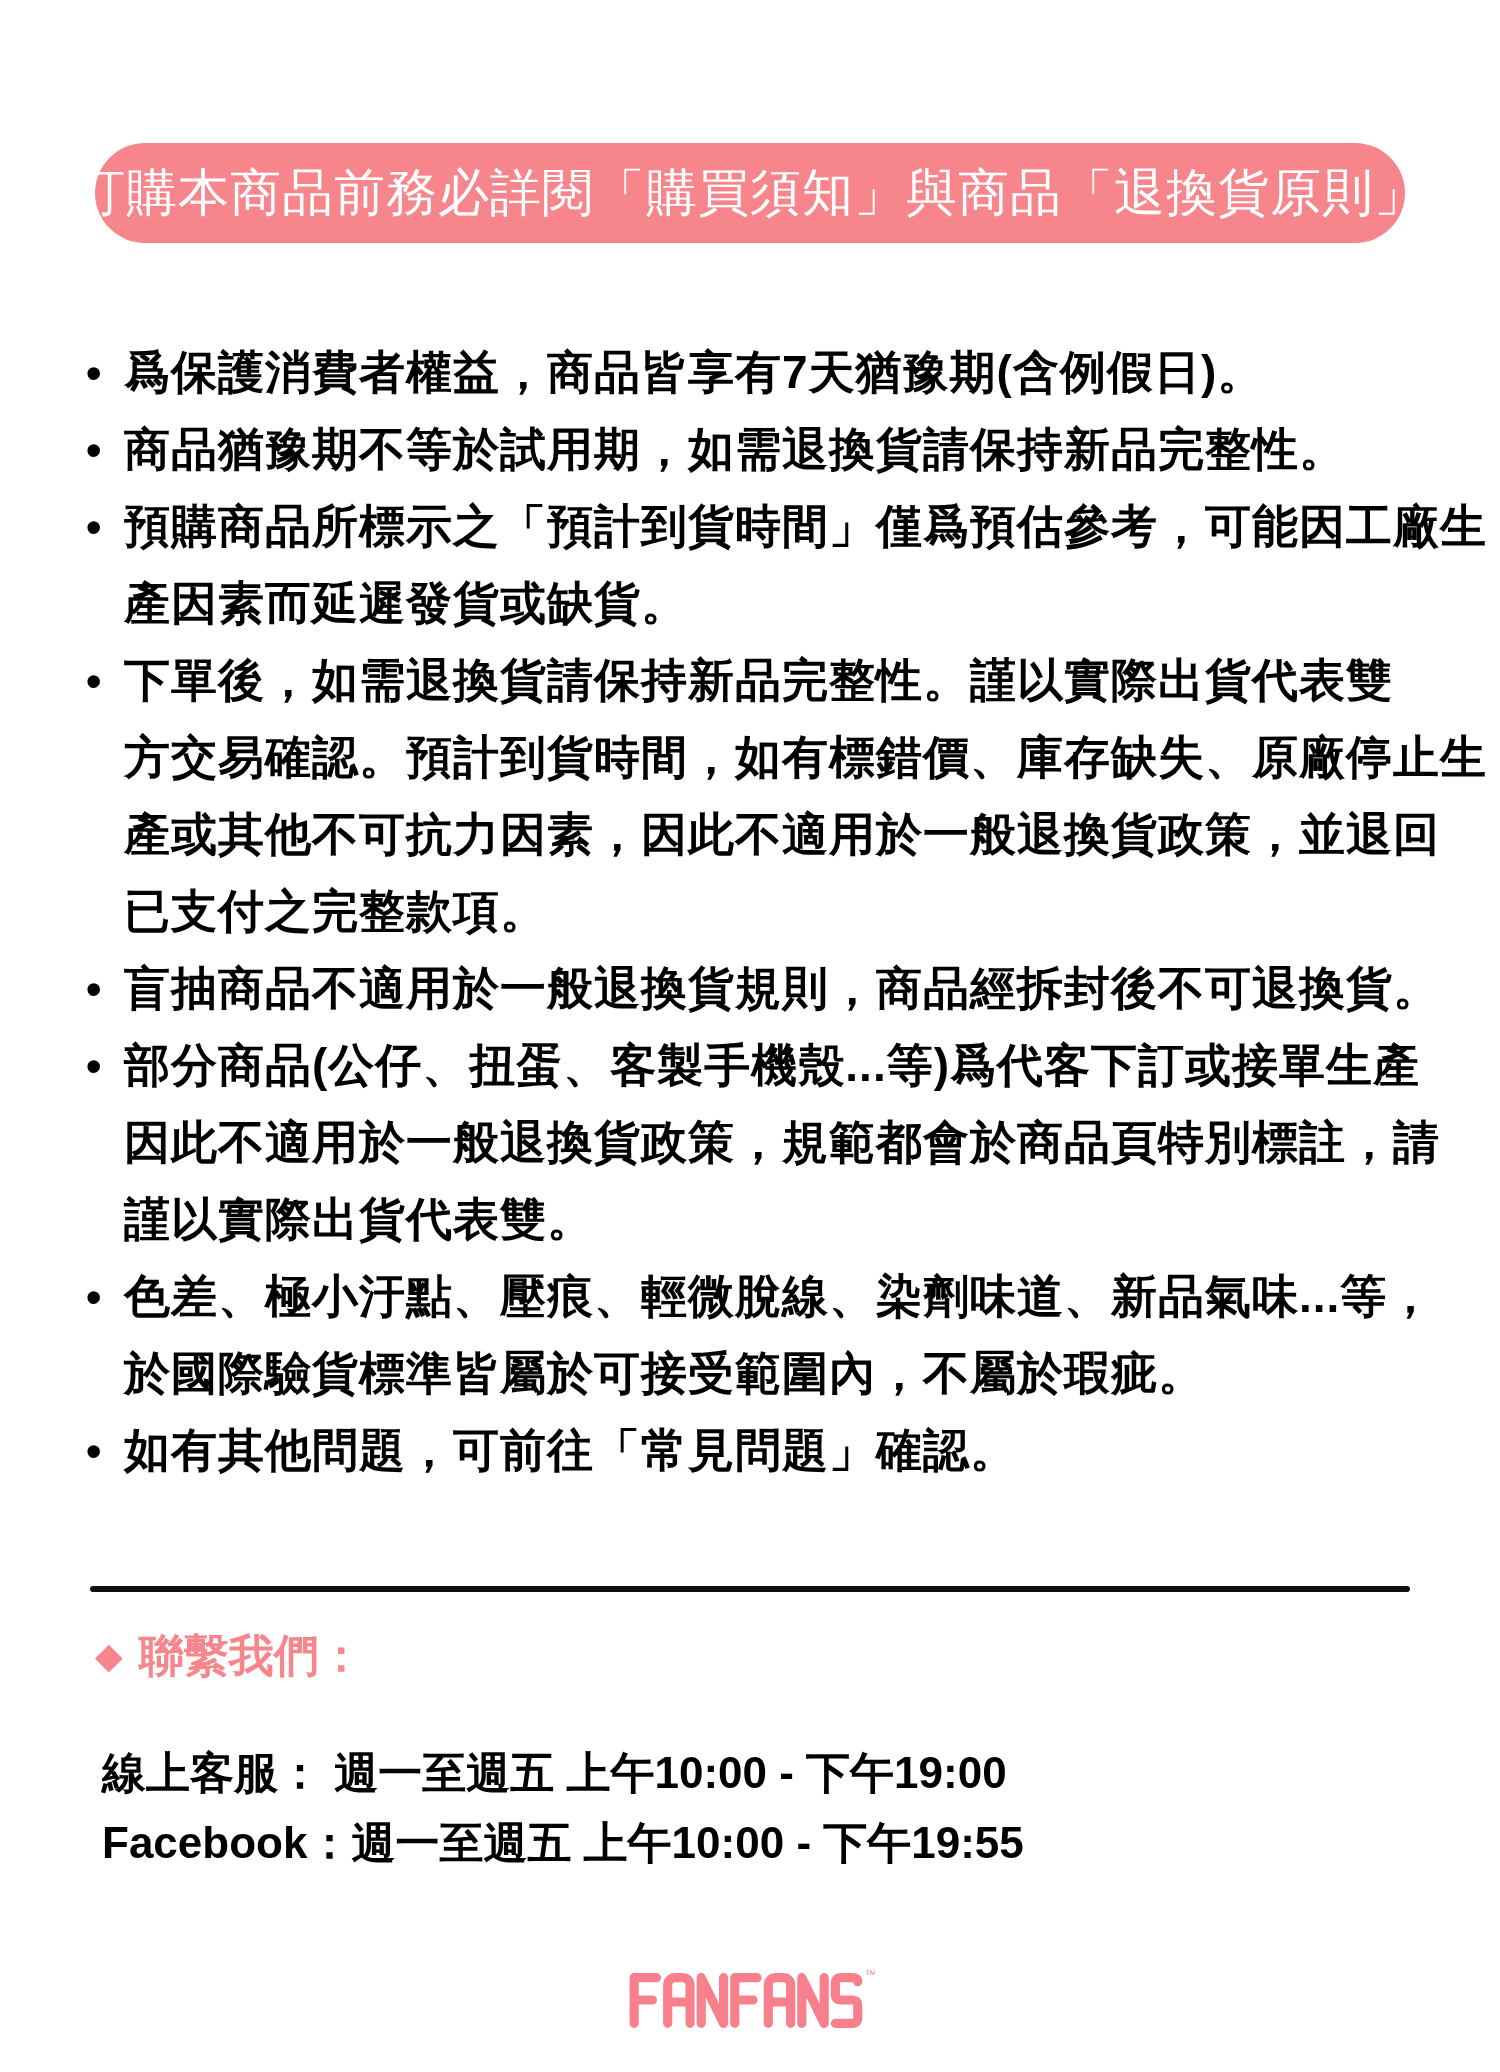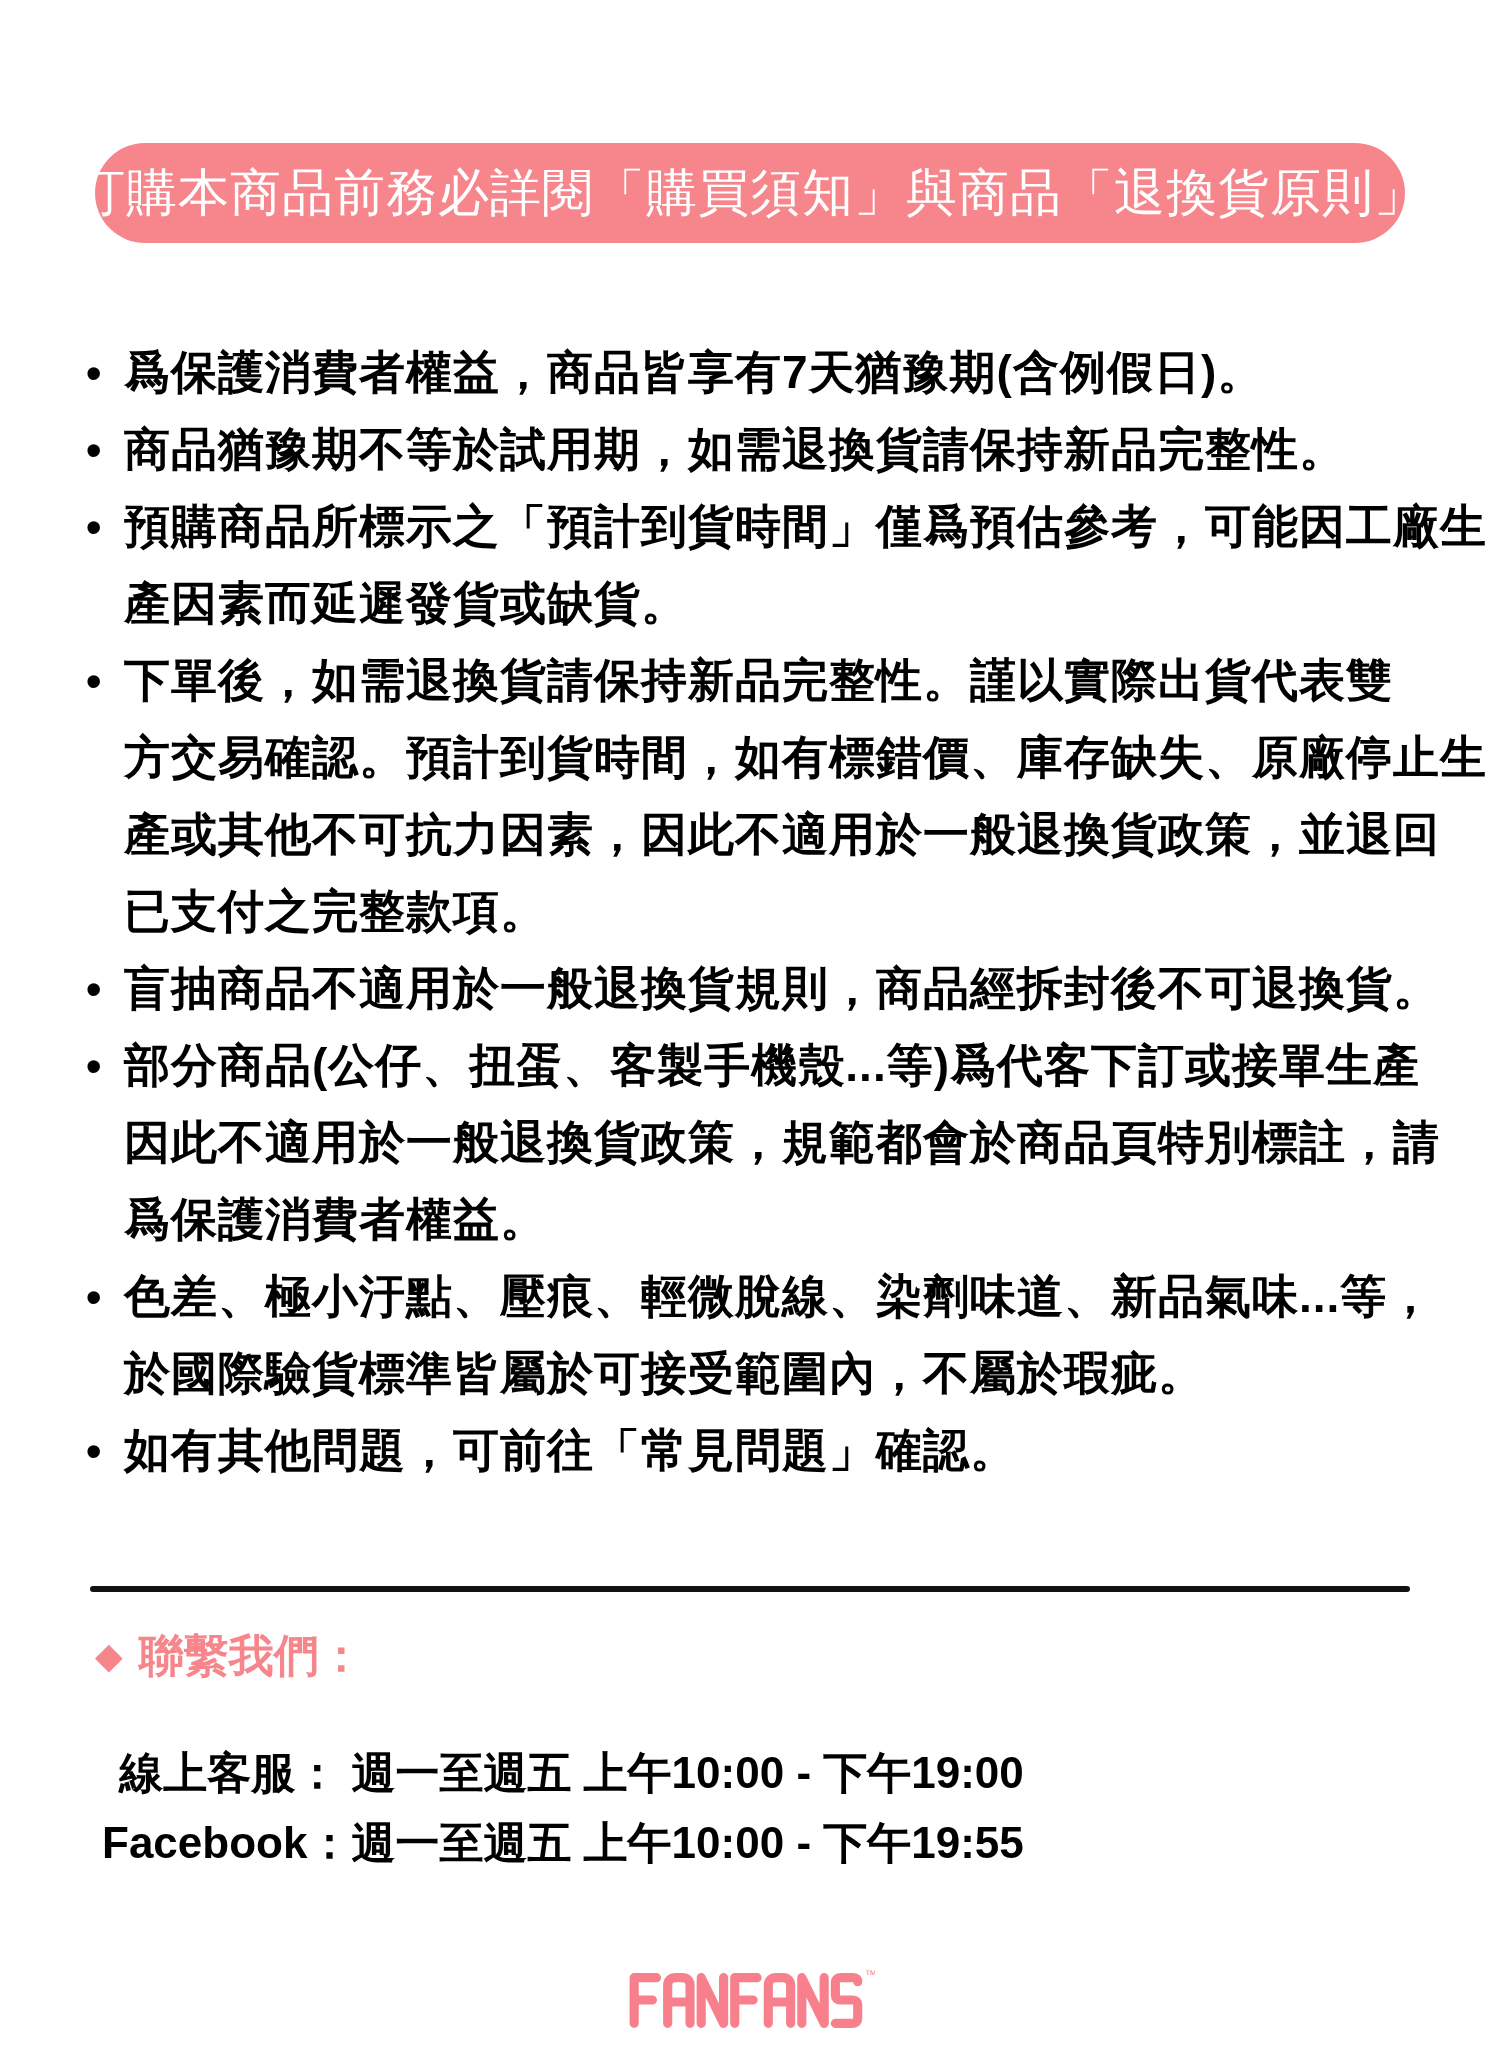--- a/index.html
+++ b/index.html
@@ -39,21 +39,21 @@
     background:#111111;border-radius:3px;
   }
   
   .contact-heading{
     position:absolute;left:95px;top:1626px;
     display:flex;align-items:center;gap:16px;
     color:#F7868C;font-size:45px;font-weight:700;
   }
   .diamond{font-size:36px;line-height:1;}
   .contact-lines{
-    position:absolute;left:102px;top:1738px;text-align:right;
+    position:absolute;left:102px;top:1738px;
   }
   .cline{
     display:block;font-size:44px;font-weight:700;line-height:70px;white-space:nowrap;
   }
   
   .logo{
     position:absolute;top:1968px;left:50%;transform:translateX(-50%);
   }
 </style>
 </head>
@@ -85,21 +85,21 @@
     <span class="line">已支付之完整款項。</span>
   </li>
   <li class="term">
     <span class="dot">•</span>
     <span class="line">盲抽商品不適用於一般退換貨規則，商品經拆封後不可退換貨。</span>
   </li>
   <li class="term">
     <span class="dot">•</span>
     <span class="line">部分商品(公仔、扭蛋、客製手機殼...等)爲代客下訂或接單生產</span>
     <span class="line">因此不適用於一般退換貨政策，規範都會於商品頁特別標註，請</span>
-    <span class="line">爲保護消費者權益。</span>
+    <span class="line">謹以實際出貨代表雙。</span>
   </li>
   <li class="term">
     <span class="dot">•</span>
     <span class="line">色差、極小汙點、壓痕、輕微脫線、染劑味道、新品氣味...等，</span>
     <span class="line">於國際驗貨標準皆屬於可接受範圍內，不屬於瑕疵。</span>
   </li>
   <li class="term">
     <span class="dot">•</span>
     <span class="line">如有其他問題，可前往「常見問題」確認。</span>
   </li>

